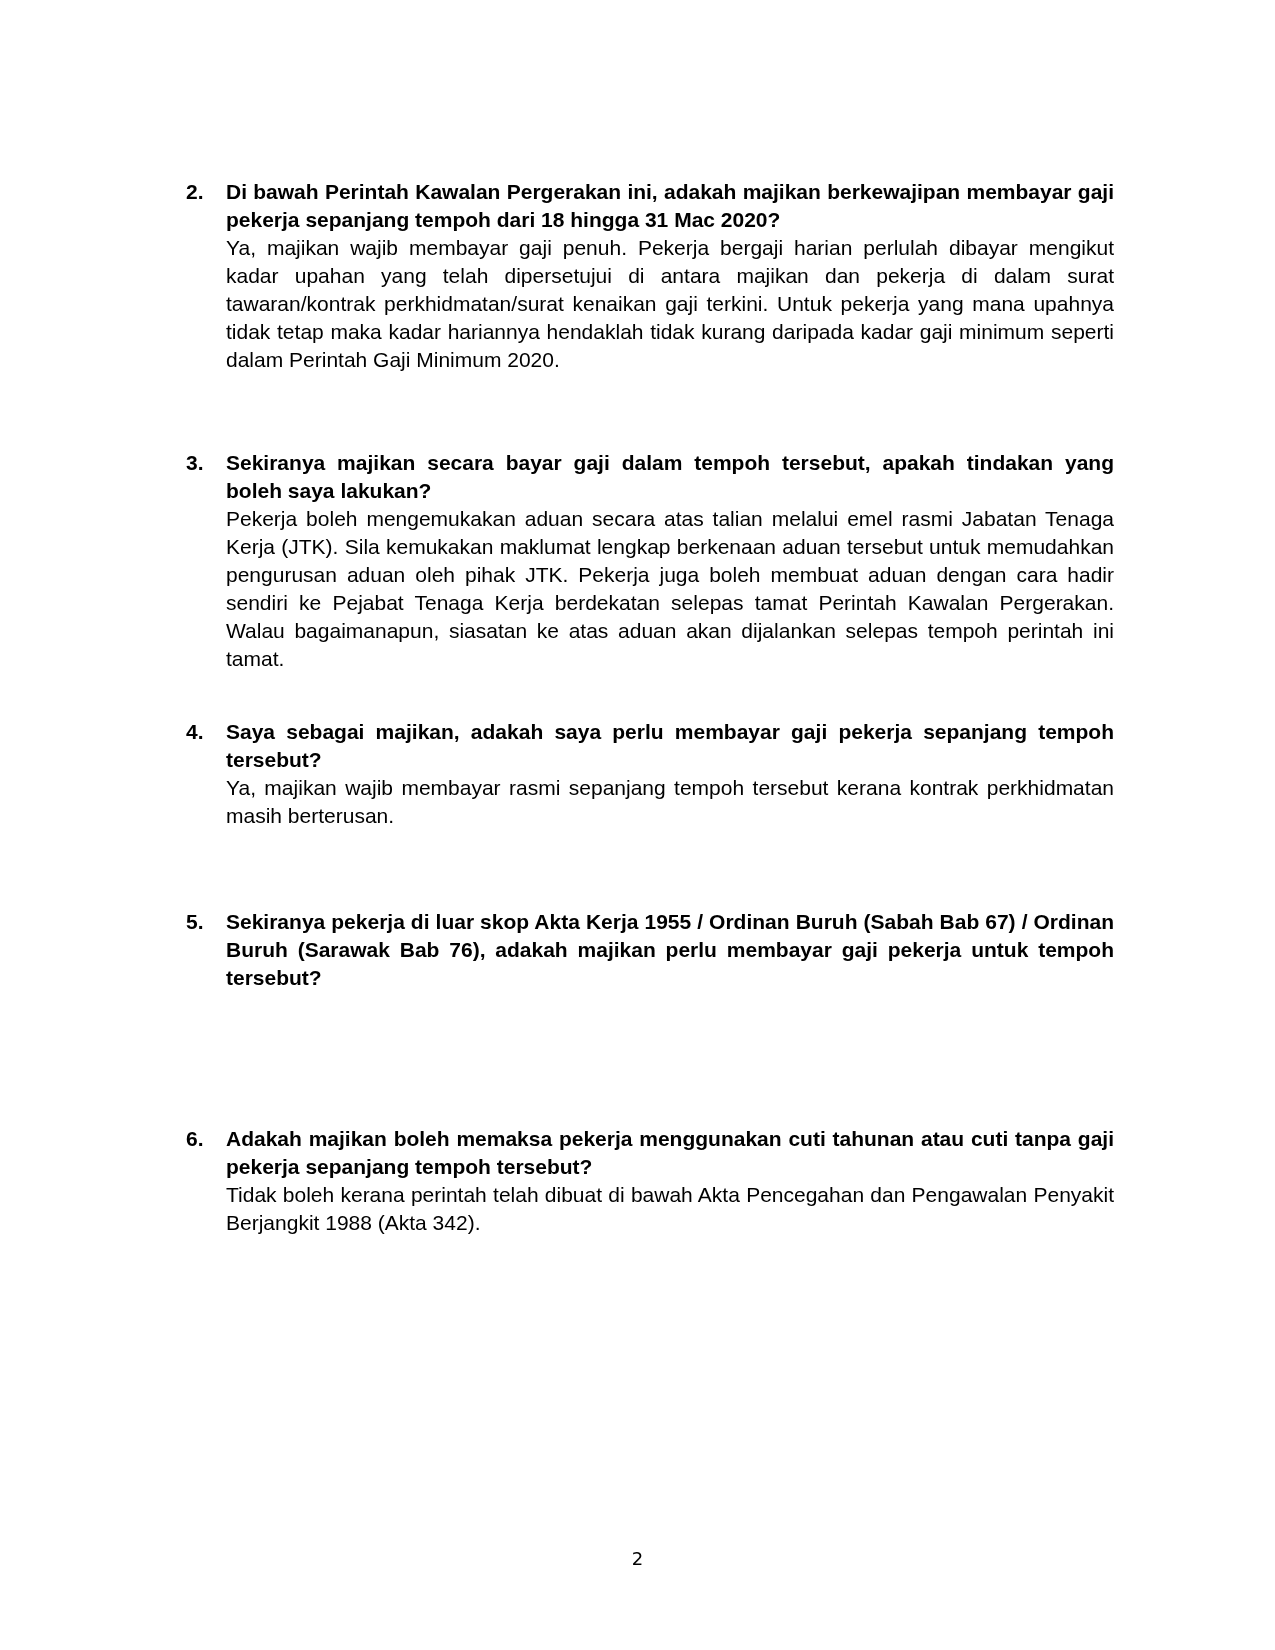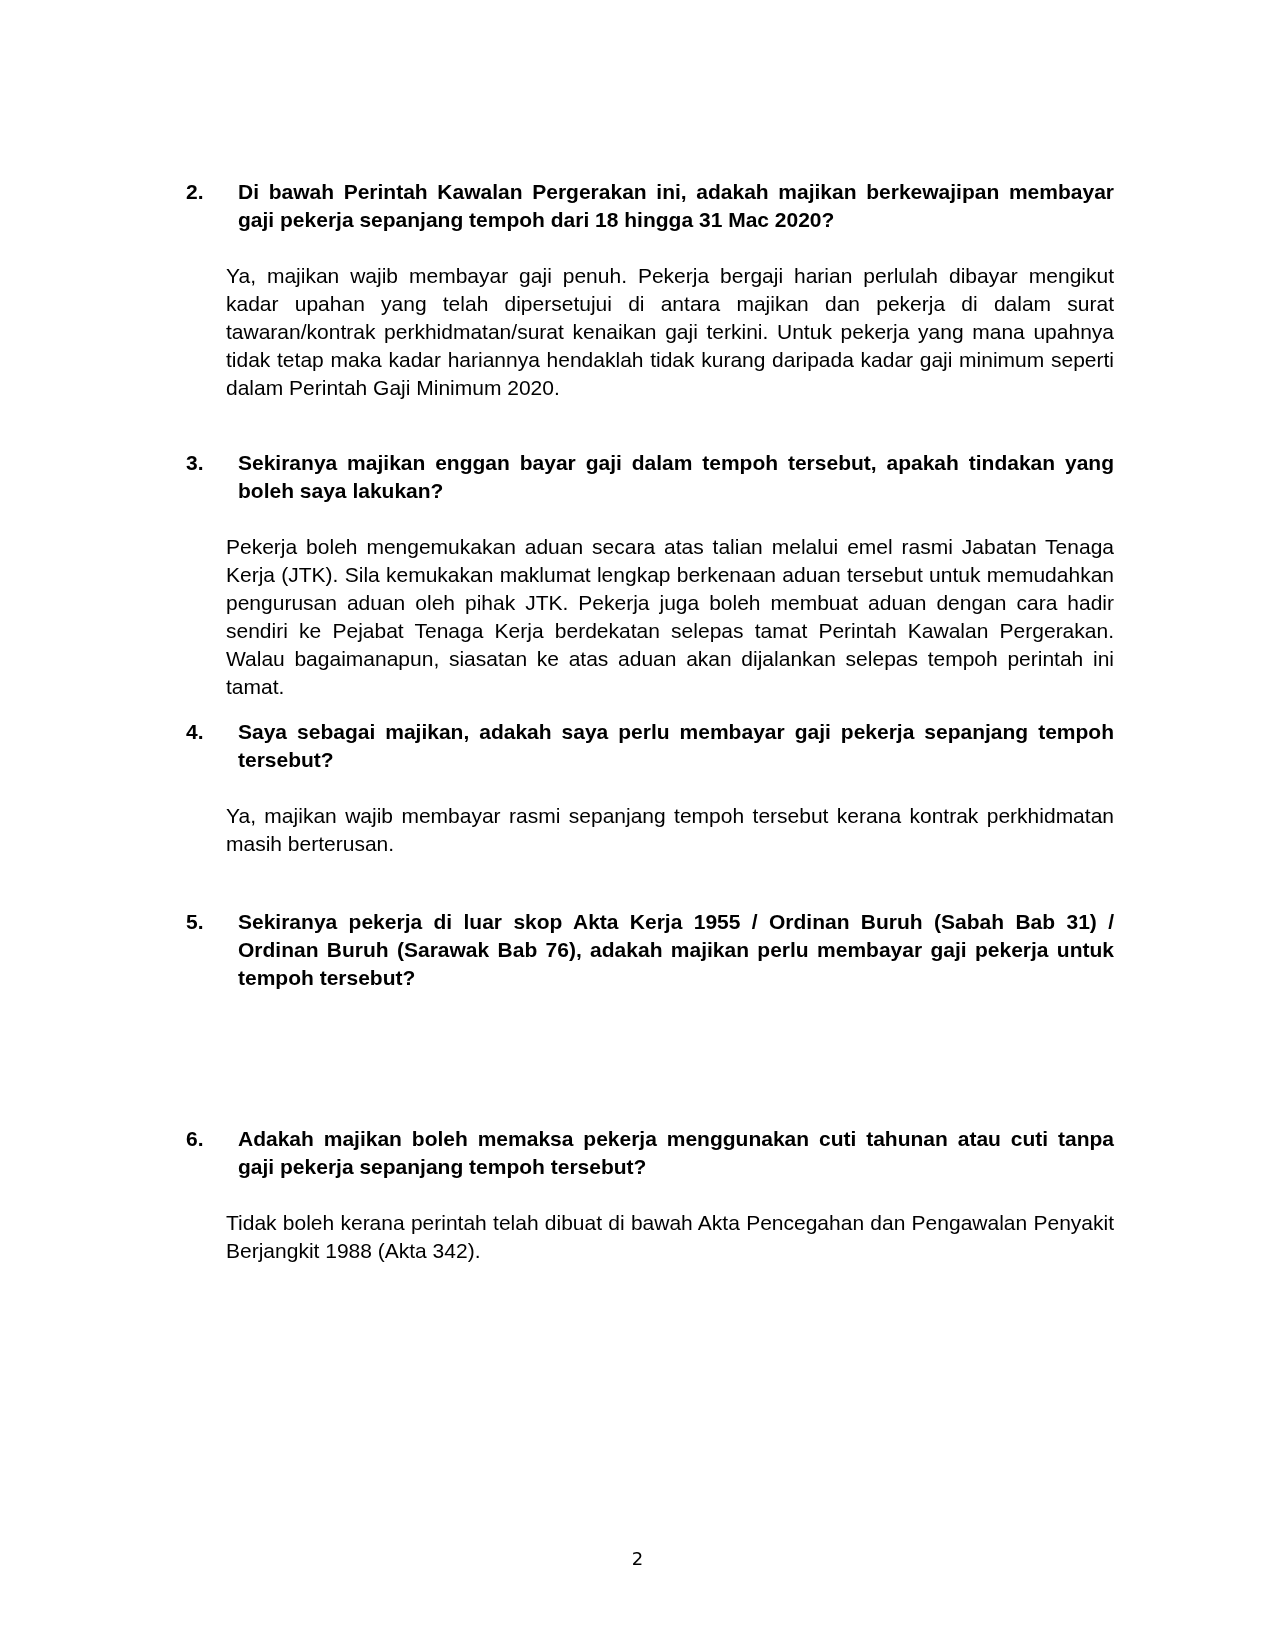--- a/index.html
+++ b/index.html
@@ -1,57 +1,57 @@
 <!DOCTYPE html>
 <html><head>
 <meta charset="utf-8">
 <style>
   html, body { margin: 0; padding: 0; background: #ffffff; }
   body { width: 1275px; height: 1650px; position: relative; overflow: hidden; color: #000; }
   .page { position: absolute; left: 0; top: 0; width: 1275px; height: 1650px; }
   .item { position: absolute; left: 186px; width: 928px; }
   .q { display: flex; font-family: "Liberation Sans", sans-serif; font-weight: bold; font-size: 21px; line-height: 28px; }
   .num { width: 40px; flex: none; }
-  .qtext { flex: 1; text-align: justify; margin-left: 12px; }
-  .ans { margin-left: 40px; margin-top: 28px; font-family: "Liberation Sans", sans-serif; font-size: 21px; line-height: 28px; text-align: justify; }
+  .qtext { flex: 1; text-align: justify; }
+  .ans { margin-left: 40px; font-family: "Liberation Sans", sans-serif; font-size: 21px; line-height: 28px; text-align: justify; }
   .footer { position: absolute; top: 1548px; left: 0; width: 1275px; text-align: center; font-family: "DejaVu Sans", sans-serif; font-size: 18px; }
 </style>
 </head>
 <body>
 
 <div class="page">
 
   <div class="item" style="top:178px;">
     <div class="q">
       <span class="num">2.</span>
       <span class="qtext">Di bawah Perintah Kawalan Pergerakan ini, adakah majikan berkewajipan membayar gaji pekerja sepanjang tempoh dari 18 hingga 31 Mac 2020?</span>
     </div>
     <div class="ans">Ya, majikan wajib membayar gaji penuh. Pekerja bergaji harian perlulah dibayar mengikut kadar upahan yang telah dipersetujui di antara majikan dan pekerja di dalam surat tawaran/kontrak perkhidmatan/surat kenaikan gaji terkini. Untuk pekerja yang mana upahnya tidak tetap maka kadar hariannya hendaklah tidak kurang daripada kadar gaji minimum seperti dalam Perintah Gaji Minimum 2020.</div>
   </div>
 
   <div class="item" style="top:449px;">
     <div class="q">
       <span class="num">3.</span>
-      <span class="qtext">Sekiranya majikan enggan bayar gaji dalam tempoh tersebut, apakah tindakan yang boleh saya lakukan?</span>
+      <span class="qtext">Sekiranya majikan secara bayar gaji dalam tempoh tersebut, apakah tindakan yang boleh saya lakukan?</span>
     </div>
     <div class="ans">Pekerja boleh mengemukakan aduan secara atas talian melalui emel rasmi Jabatan Tenaga Kerja (JTK). Sila kemukakan maklumat lengkap berkenaan aduan tersebut untuk memudahkan pengurusan aduan oleh pihak JTK. Pekerja juga boleh membuat aduan dengan cara hadir sendiri ke Pejabat Tenaga Kerja berdekatan selepas tamat Perintah Kawalan Pergerakan. Walau bagaimanapun, siasatan ke atas aduan akan dijalankan selepas tempoh perintah ini tamat.</div>
   </div>
 
   <div class="item" style="top:718px;">
     <div class="q">
       <span class="num">4.</span>
       <span class="qtext">Saya sebagai majikan, adakah saya perlu membayar gaji pekerja sepanjang tempoh tersebut?</span>
     </div>
     <div class="ans">Ya, majikan wajib membayar rasmi sepanjang tempoh tersebut kerana kontrak perkhidmatan masih berterusan.</div>
   </div>
 
   <div class="item" style="top:908px;">
     <div class="q">
       <span class="num">5.</span>
-      <span class="qtext">Sekiranya pekerja di luar skop Akta Kerja 1955 / Ordinan Buruh (Sabah Bab 31) / Ordinan Buruh (Sarawak Bab 76), adakah majikan perlu membayar gaji pekerja untuk tempoh tersebut?</span>
+      <span class="qtext">Sekiranya pekerja di luar skop Akta Kerja 1955 / Ordinan Buruh (Sabah Bab 67) / Ordinan Buruh (Sarawak Bab 76), adakah majikan perlu membayar gaji pekerja untuk tempoh tersebut?</span>
     </div>
   </div>
 
   <div class="item" style="top:1125px;">
     <div class="q">
       <span class="num">6.</span>
       <span class="qtext">Adakah majikan boleh memaksa pekerja menggunakan cuti tahunan atau cuti tanpa gaji pekerja sepanjang tempoh tersebut?</span>
     </div>
     <div class="ans">Tidak boleh kerana perintah telah dibuat di bawah Akta Pencegahan dan Pengawalan Penyakit Berjangkit 1988 (Akta 342).</div>
   </div>

